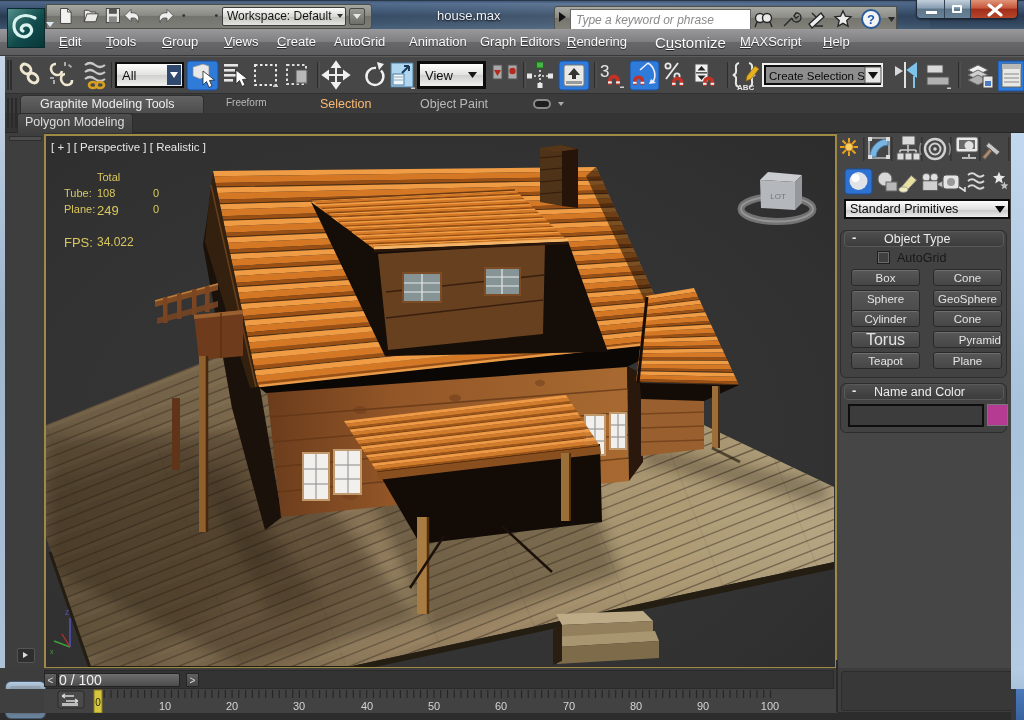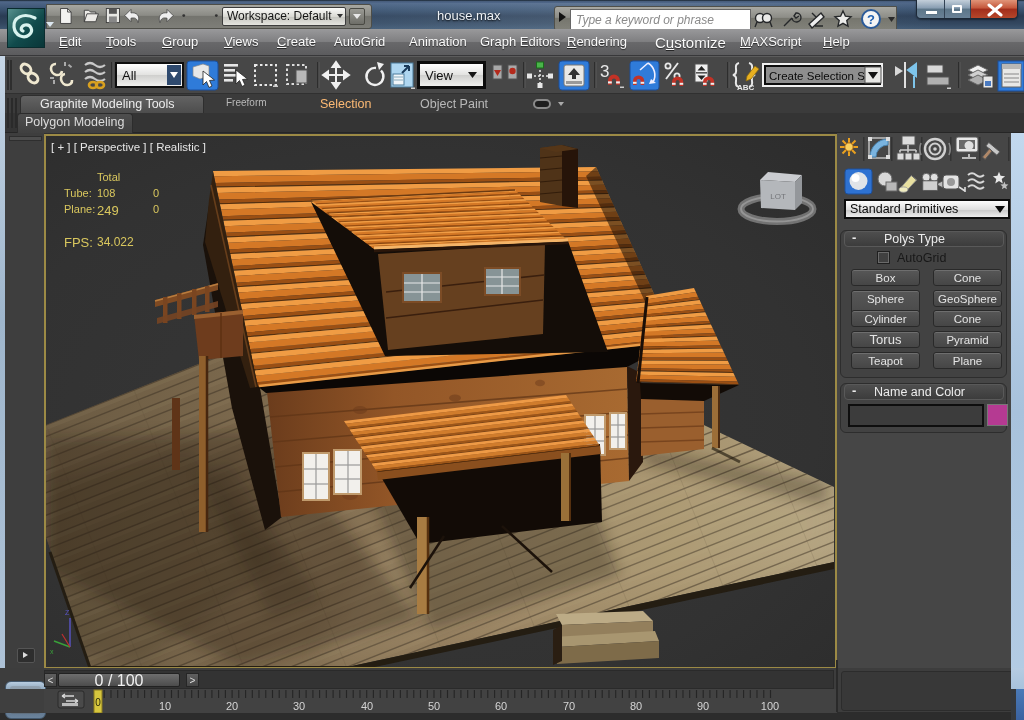--- a/index.html
+++ b/index.html
@@ -391,21 +391,21 @@
       <path d="M6 4 l1.2 3 3.2 .3 -2.4 2.1 .8 3.2 -2.8 -1.8 -2.8 1.8 .8 -3.2 -2.4 -2.1 3.2 -.3 z" fill="#c0c0c0"></path>
     </g>
   </svg>
 <div class="abs" style="left:844px;top:199px;width:166px;height:20px;background:#0c0c0c"></div>
 <div class="abs" style="left:846px;top:201px;width:162px;height:16px;background:linear-gradient(#fdfdfd,#dedede 55%,#cacaca 58%,#ececec)"></div>
 <div class="txt" style="left:850px;top:202px;font-size:12.5px;color:#0a0a0a">Standard Primitives</div>
 <div class="abs" style="left:995px;top:206px;width:0;height:0;border:5px solid transparent;border-top:7px solid #0a0a0a"></div>
 
 <div class="abs" style="left:840px;top:230px;width:167px;height:148px;border:1px solid #2d2d2d;border-radius:6px;background:#424242"></div>
 <div class="abs" style="left:844px;top:231px;width:160px;height:16px;border:1px solid #595959;border-radius:4px;background:linear-gradient(#4e4e4e,#3c3c3c)"></div>
-<div class="txt" style="left:884px;top:232px;font-size:12.5px;color:#ececec">Polys Type</div>
+<div class="txt" style="left:884px;top:232px;font-size:12.5px;color:#ececec">Object Type</div>
 <div class="txt" style="left:852px;top:230px;font-size:13px;color:#ececec;font-weight:bold">-</div>
 <div class="abs" style="left:877px;top:251px;width:13px;height:13px;background:#404040;border:1px solid #1f1f1f;box-shadow:inset 0 0 0 1px #6a6a6a"></div>
 <div class="txt" style="left:897px;top:251px;font-size:12.5px;color:#181818">AutoGrid</div>
 <div class="abs" style="left:851px;top:269px;width:69px;height:17px;border-radius:3px;
  background:linear-gradient(#575757,#464646);border:1px solid #292929;box-shadow:inset 0 1px 0 #6e6e6e;
  color:#e4e4e4;font-size:11.5px;text-align:center;line-height:16px">Box</div>
 <div class="abs" style="left:933px;top:269px;width:69px;height:17px;border-radius:3px;
  background:linear-gradient(#575757,#464646);border:1px solid #292929;box-shadow:inset 0 1px 0 #6e6e6e;
  color:#e4e4e4;font-size:11.5px;text-align:center;line-height:16px">Cone</div>
 <div class="abs" style="left:851px;top:290px;width:69px;height:32px;border-radius:3px;
@@ -415,24 +415,24 @@
  background:linear-gradient(#575757,#464646);border:1px solid #292929;box-shadow:inset 0 1px 0 #6e6e6e;
  color:#e4e4e4;font-size:11.5px;text-align:center;line-height:16px">GeoSphere</div>
 <div class="abs" style="left:851px;top:310px;width:69px;height:17px;border-radius:3px;
  background:linear-gradient(#575757,#464646);border:1px solid #292929;box-shadow:inset 0 1px 0 #6e6e6e;
  color:#e4e4e4;font-size:11.5px;text-align:center;line-height:16px">Cylinder</div>
 <div class="abs" style="left:933px;top:310px;width:69px;height:17px;border-radius:3px;
  background:linear-gradient(#575757,#464646);border:1px solid #292929;box-shadow:inset 0 1px 0 #6e6e6e;
  color:#e4e4e4;font-size:11.5px;text-align:center;line-height:16px">Cone</div>
 <div class="abs" style="left:851px;top:331px;width:69px;height:17px;border-radius:3px;
  background:linear-gradient(#575757,#464646);border:1px solid #292929;box-shadow:inset 0 1px 0 #6e6e6e;
- color:#e4e4e4;font-size:13px;text-align:center;line-height:16px">Torus</div>
+ color:#e4e4e4;font-size:16px;text-align:center;line-height:16px">Torus</div>
 <div class="abs" style="left:933px;top:331px;width:69px;height:17px;border-radius:3px;
  background:linear-gradient(#575757,#464646);border:1px solid #292929;box-shadow:inset 0 1px 0 #6e6e6e;
- color:#e4e4e4;font-size:11.5px;text-align:center;line-height:16px">Pyramid</div>
+ color:#e4e4e4;font-size:11.5px;text-align:right;line-height:16px">Pyramid</div>
 <div class="abs" style="left:851px;top:352px;width:69px;height:17px;border-radius:3px;
  background:linear-gradient(#575757,#464646);border:1px solid #292929;box-shadow:inset 0 1px 0 #6e6e6e;
  color:#e4e4e4;font-size:11.5px;text-align:center;line-height:16px">Teapot</div>
 <div class="abs" style="left:933px;top:352px;width:69px;height:17px;border-radius:3px;
  background:linear-gradient(#575757,#464646);border:1px solid #292929;box-shadow:inset 0 1px 0 #6e6e6e;
  color:#e4e4e4;font-size:11.5px;text-align:center;line-height:16px">Plane</div>
 
 <div class="abs" style="left:840px;top:383px;width:167px;height:50px;border:1px solid #2d2d2d;border-radius:6px;background:#424242"></div>
 <div class="abs" style="left:844px;top:384px;width:160px;height:16px;border:1px solid #595959;border-radius:4px;background:linear-gradient(#4e4e4e,#3c3c3c)"></div>
 <div class="txt" style="left:874px;top:385px;font-size:12.5px;color:#ececec">Name and Color</div>
@@ -884,21 +884,21 @@
 <div class="abs" style="left:44px;top:670px;width:790px;height:19px;background:#333;border:1px solid #2a2a2a"></div>
 <div class="abs" style="left:837px;top:668px;width:174px;height:52px;background:#3d3d3d"></div>
 <div class="abs" style="left:841px;top:671px;width:172px;height:40px;background:#383838;border:1px solid #2c2c2c;border-radius:3px"></div>
 <div class="abs" style="left:0px;top:712px;width:1024px;height:8px;background:#2c2c2c"></div>
 
 <div class="abs" style="left:5px;top:681px;width:41px;height:38px;border-radius:6px;
  background:linear-gradient(#b9cde0,#7b95ad 30%,#5a7088 70%,#6c849c);border:1px solid #44596e"></div>
 <div class="abs" style="left:10px;top:686px;width:31px;height:28px;border-radius:3px;background:linear-gradient(#93a3b2,#5f6f7e)"></div>
 
 <div class="abs" style="left:44px;top:673px;width:13px;height:14px;background:linear-gradient(#606060,#454545);border:1px solid #262626;color:#ddd;font-size:10px;text-align:center;line-height:13px">&lt;</div>
-<div class="abs" style="left:58px;top:673px;width:122px;height:14px;background:linear-gradient(#6e6e6e,#4c4c4c);border:1px solid #222;border-radius:2px;color:#f0f0f0;font-size:16px;text-align:center;line-height:13px">0 / 100</div>
+<div class="abs" style="left:58px;top:673px;width:122px;height:14px;background:linear-gradient(#6e6e6e,#4c4c4c);border:1px solid #222;border-radius:2px;color:#f0f0f0;font-size:14px;text-align:left;line-height:13px">0 / 100</div>
 <div class="abs" style="left:186px;top:673px;width:13px;height:14px;background:linear-gradient(#606060,#454545);border:1px solid #262626;color:#ddd;font-size:10px;text-align:center;line-height:13px">&gt;</div>
 <svg class="abs" style="left:0;top:689px" width="837" height="24" viewBox="0 0 837 24">
     <rect x="0" y="0" width="837" height="24" fill="#3f3f3f"></rect>
     <rect x="44" y="0" width="792" height="24" fill="#424242"></rect>
     <line x1="97.5" y1="1" x2="97.5" y2="9" stroke="#252525" stroke-width="1.1"></line>
     <line x1="104.2" y1="1" x2="104.2" y2="9" stroke="#252525" stroke-width="1.1"></line>
     <line x1="111.0" y1="1" x2="111.0" y2="9" stroke="#252525" stroke-width="1.1"></line>
     <line x1="117.7" y1="1" x2="117.7" y2="9" stroke="#252525" stroke-width="1.1"></line>
     <line x1="124.4" y1="1" x2="124.4" y2="9" stroke="#252525" stroke-width="1.1"></line>
     <line x1="131.2" y1="1" x2="131.2" y2="9" stroke="#252525" stroke-width="1.1"></line>

